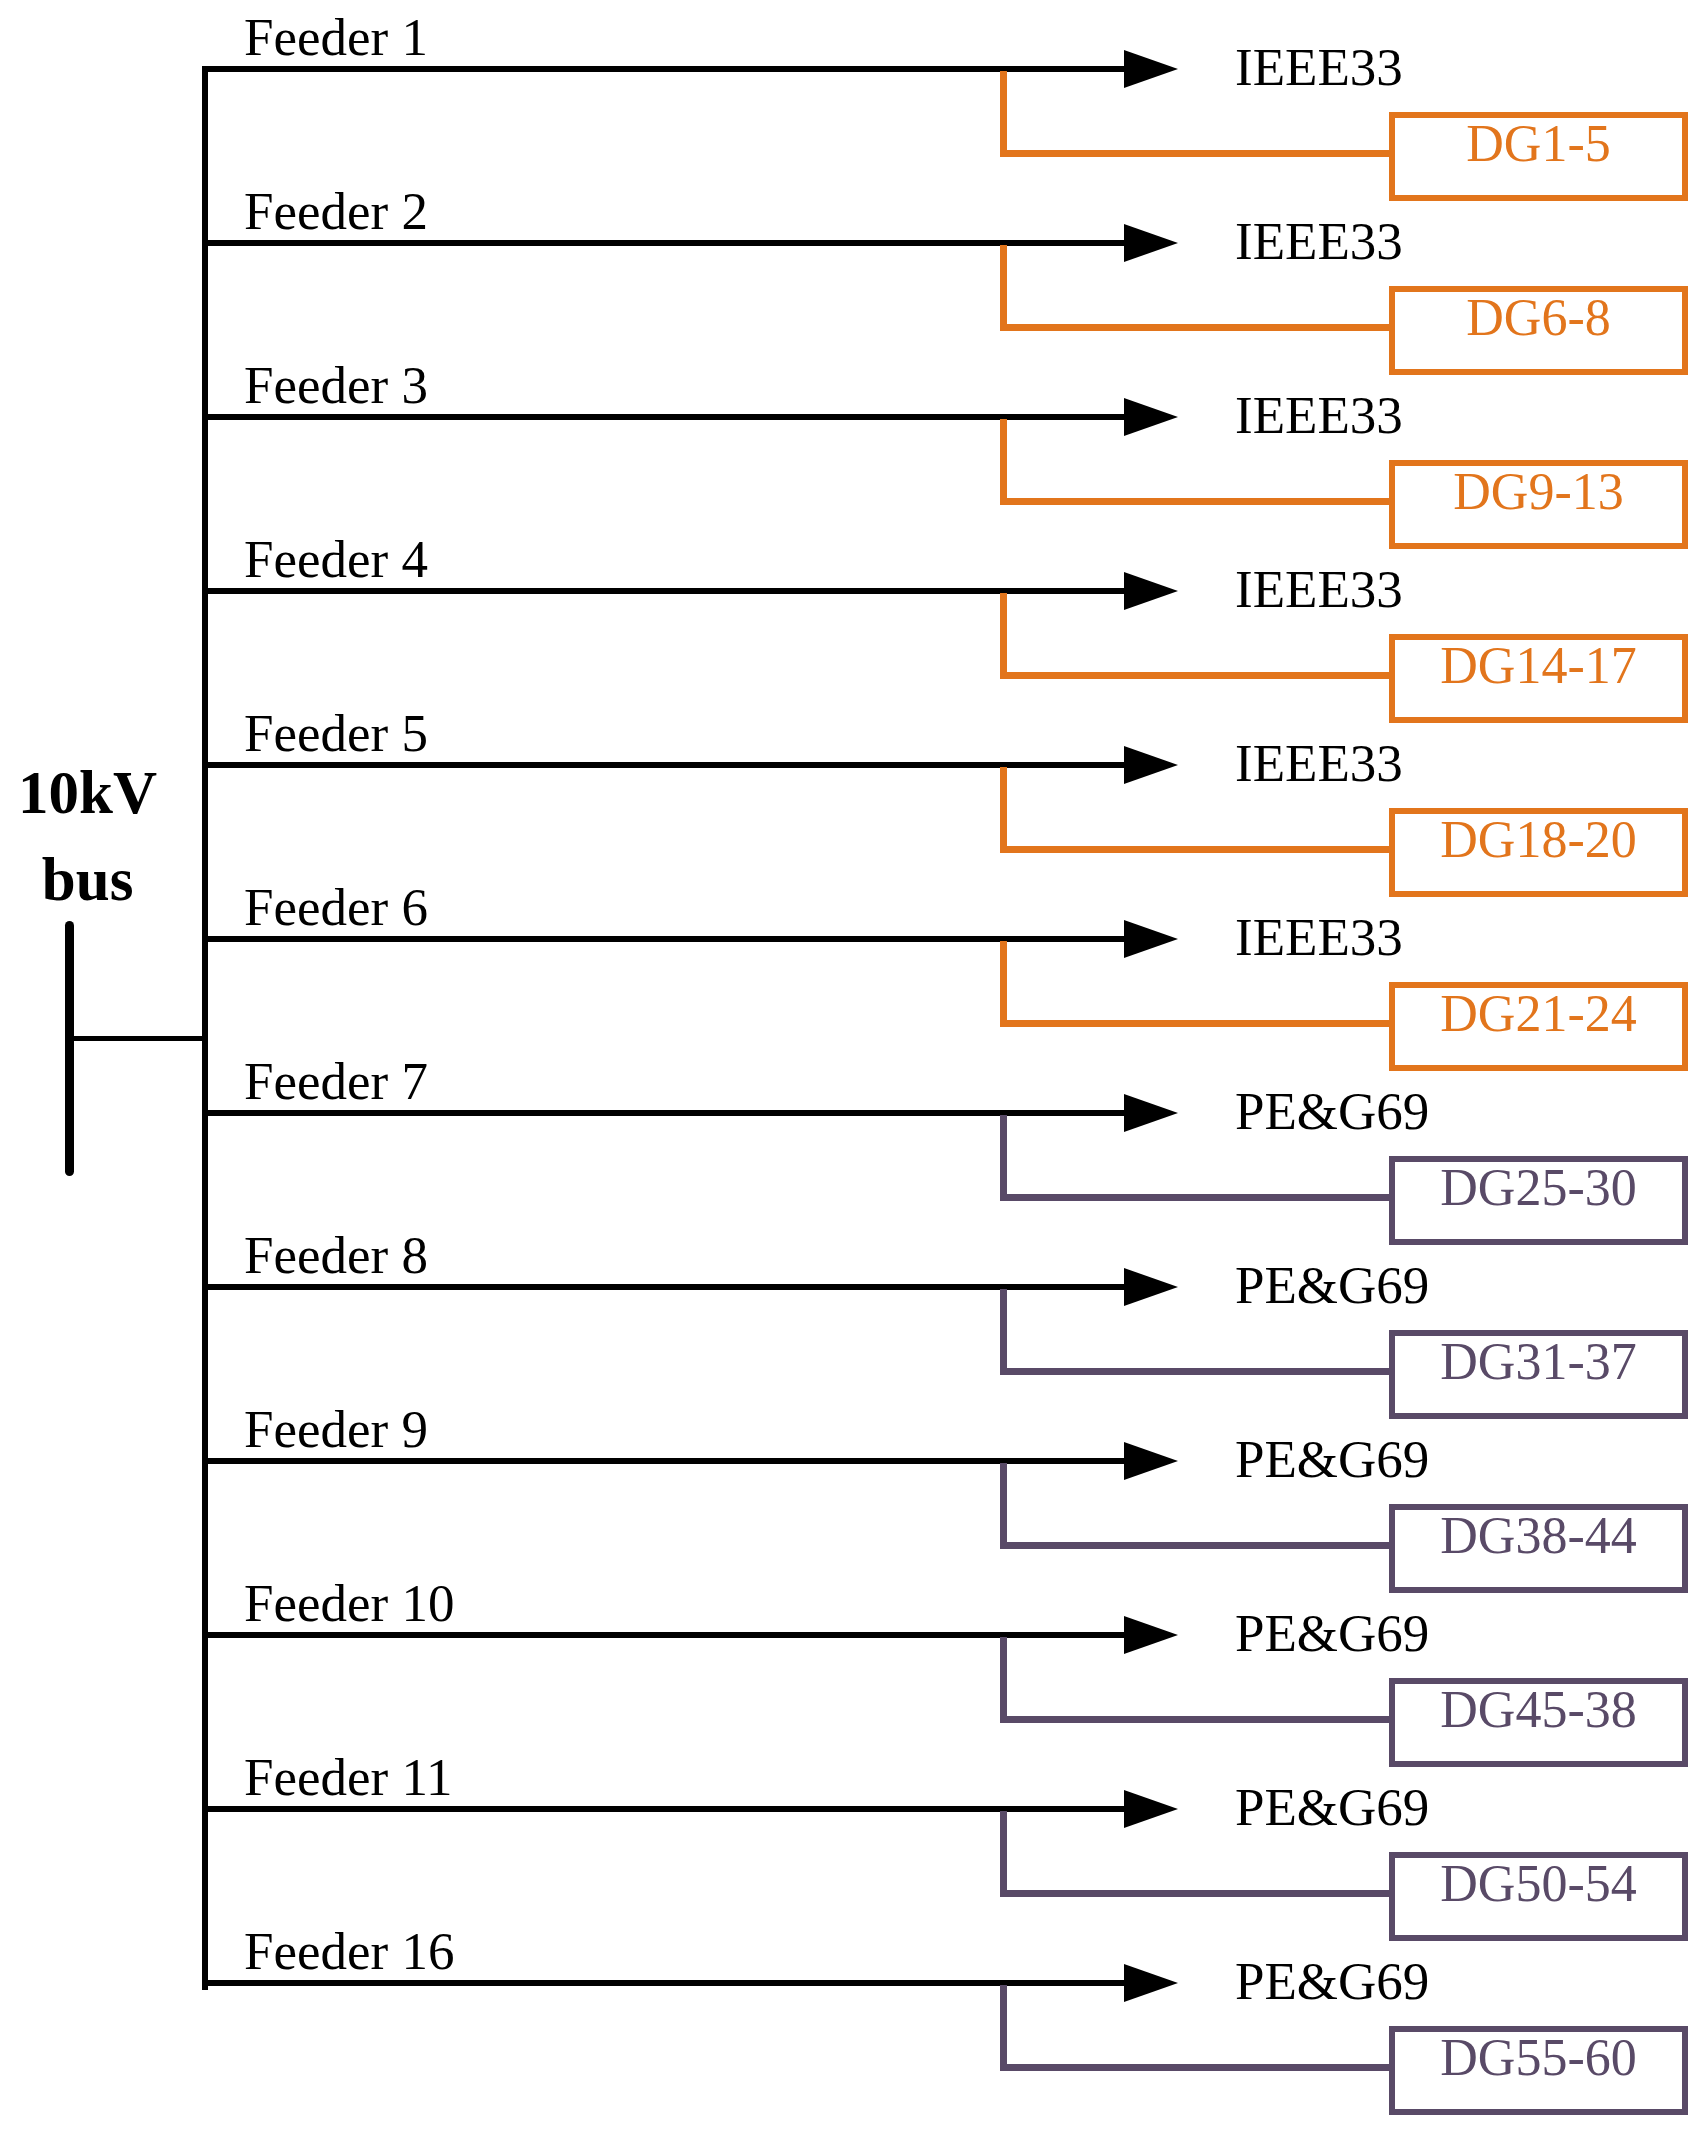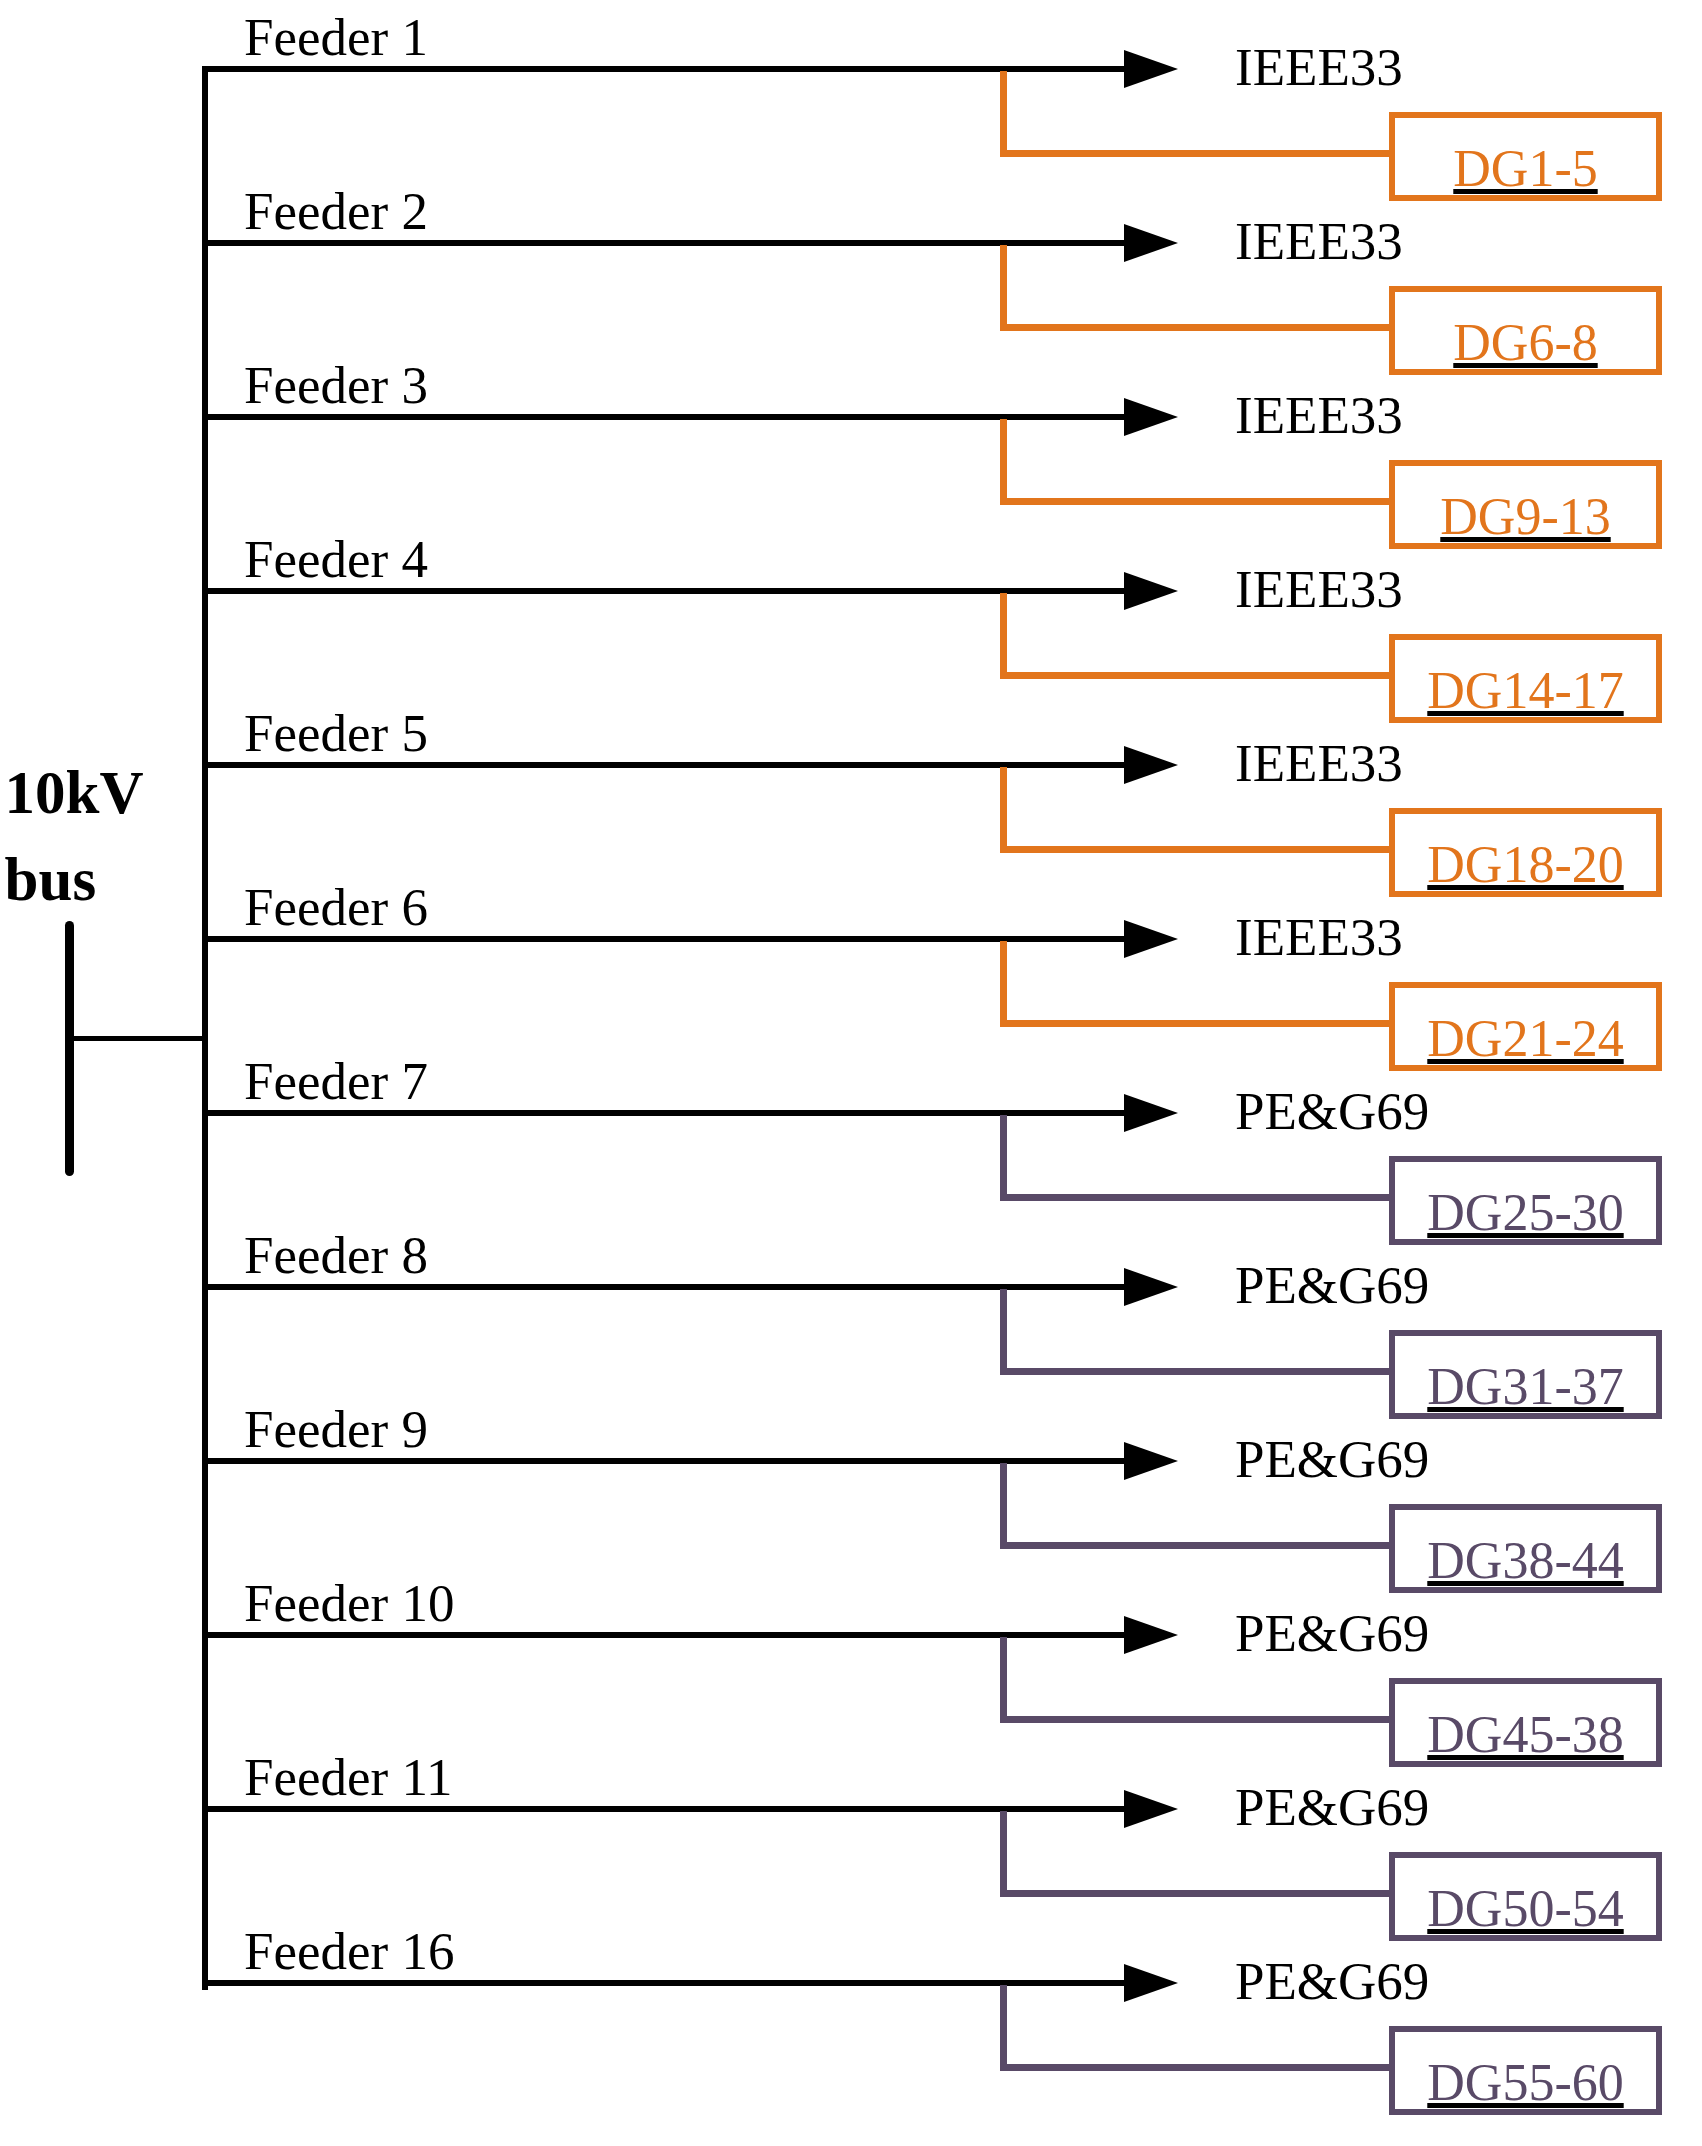--- a/index.html
+++ b/index.html
@@ -8,21 +8,21 @@
     width:1703px; height:2147px;
     background:#ffffff;
     font-family:"Liberation Serif", "DejaVu Serif", serif;
     color:#000;
     overflow:hidden;
   }
 
   
   .bus-label {
     position:absolute; left:4.6px; top:749px; width:166px;
-    text-align:left; font-weight:bold;
+    text-align:center; font-weight:bold;
     font-size:61px; line-height:87px; color:#000;
   }
   .bus-bar {
     position:absolute; left:65px; top:921px;
     width:9.2px; height:255px; background:#000; border-radius:4.6px;
   }
   .bus-link {
     position:absolute; left:69px; top:1036px;
     width:138px; height:4.6px; background:#000;
   }
@@ -58,23 +58,23 @@
   .drop-v {
     position:absolute; left:1000px; top:calc(var(--fy) + 1.8px);
     width:6.5px; height:83px; background:var(--c);
   }
   .drop-h {
     position:absolute; left:1000px; top:calc(var(--fy) + 81px);
     width:396px; height:6.5px; background:var(--c);
   }
   .dg-box {
     position:absolute; left:1389px; top:calc(var(--fy) + 43px);
-    width:273px; height:89px; box-sizing:border-box;
+    width:299px; height:89px; box-sizing:border-box;
     border:6.5px solid var(--c); background:#fff;
-    display:flex; align-items:flex-end; justify-content:center;text-decoration:underline;
+    display:flex; align-items:flex-start; justify-content:center;
   }
   .dg-box .dg-label {
     color:var(--c); font-size:52px; line-height:52px; white-space:nowrap;
   }
 </style>
 </head>
 <body>
 
 <div class="canvas">
 

